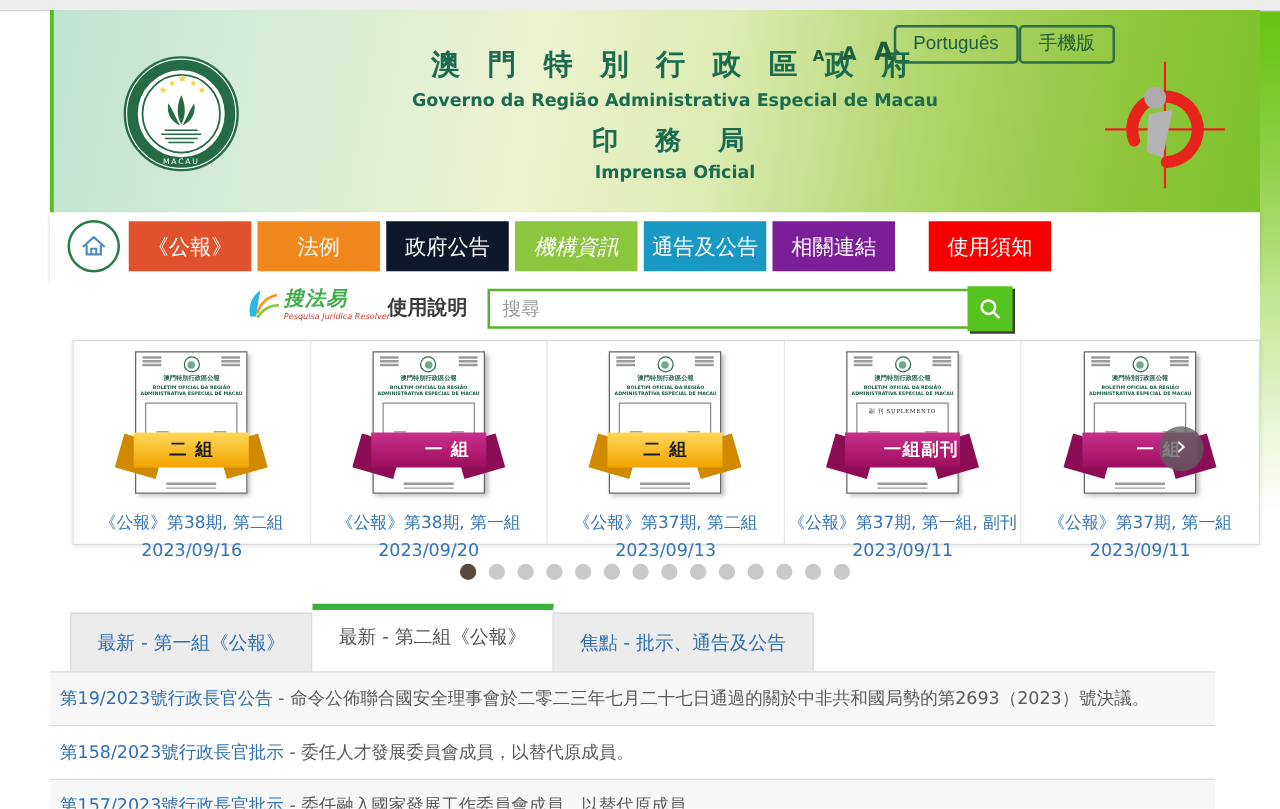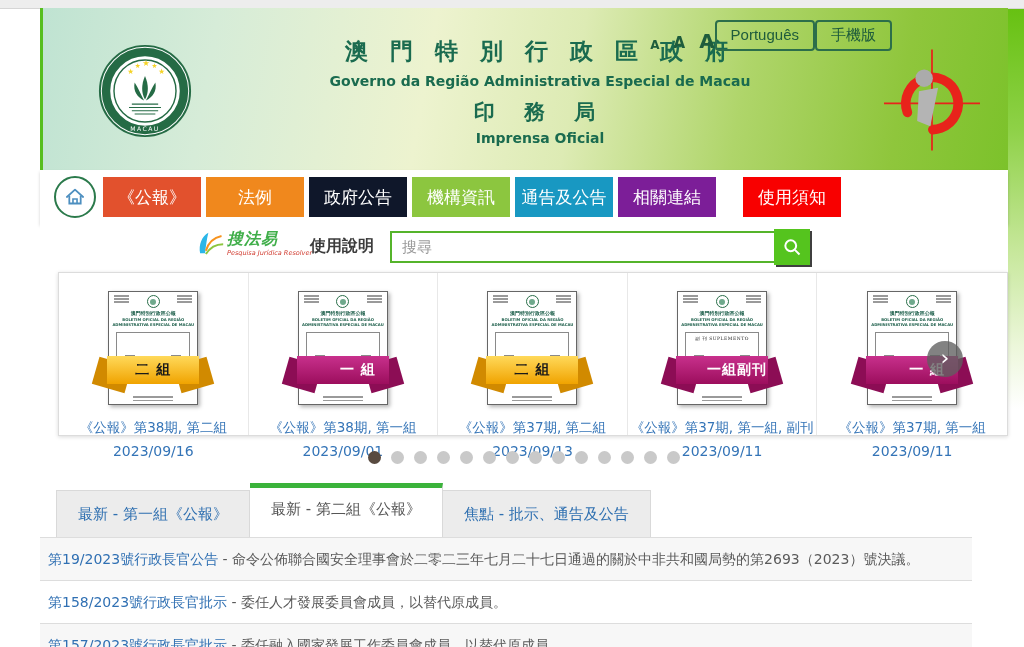--- a/index.html
+++ b/index.html
@@ -41,21 +41,21 @@
   .search-input{position:absolute;left:350px;top:7px;width:368px;height:28px;border:2px solid #55B42B;
       padding:0 10px;font-size:15px;font-family:inherit;color:#333;outline:none;}
   .search-input::placeholder{color:#9A9A9A;}
   .search-btn{position:absolute;left:734px;top:5px;width:36px;height:36px;background:#55C41E;border:none;
       cursor:pointer;box-shadow:2px 2px 0 #3F3F3F;display:flex;align-items:center;justify-content:center;}
   
   .carousel{position:absolute;left:58px;top:272px;width:950px;height:164px;background:#fff;
       border:1px solid #DCDCDC;box-shadow:0 1px 4px rgba(0,0,0,.15);display:flex;box-sizing:border-box;}
   .cell{width:190px;box-sizing:border-box;border-right:1px solid #E8E8E8;padding-top:6px;text-align:center;position:relative;}
   .cell:last-child{border-right:none;}
-  .cover{position:relative;width:88px;height:112px;margin:12px auto 0;background:#fff;border:1px solid #666;
+  .cover{position:relative;width:88px;height:112px;margin:2px auto 0;background:#fff;border:1px solid #666;
       box-shadow:2px 2px 4px rgba(0,0,0,.3);cursor:pointer;}
   .cover-top{display:flex;justify-content:space-between;align-items:flex-start;padding:3px 5px 0;}
   .mini{width:15px;}
   .mini i{display:block;height:1.5px;background:#9a9a9a;margin-bottom:1.5px;}
   .cover-emblem{width:13px;height:13px;border-radius:50%;border:1px solid #2A6E49;box-sizing:border-box;
       display:flex;align-items:center;justify-content:center;}
   .cover-emblem b{width:6px;height:6px;border-radius:50%;background:#6FA98C;}
   .cover-title{color:#1C5E4A;font-weight:bold;font-size:5px;line-height:1.4;margin-top:2px;}
   .cover-title .l2{font-size:3.8px;}
   .cbox{border:1px solid #8a8a8a;margin:4px 7px 0;height:44px;position:relative;font-size:4px;color:#333;}
@@ -155,21 +155,21 @@
   <div style="display:flex;align-items:center;">
       <button class="nav-btn" style="background: rgb(226, 81, 45);">
         <span>《公報》</span>
       </button>
       <button class="nav-btn" style="background: rgb(240, 136, 29);">
         <span>法例</span>
       </button>
       <button class="nav-btn" style="background: #0f172a;">
         <span>政府公告</span>
       </button>
-      <button class="nav-btn" style="background: rgb(140, 198, 63);">
+      <button class="nav-btn" style="background: rgb(140, 198, 63); font-style: italic;">
         <span>機構資訊</span>
       </button>
       <button class="nav-btn" style="background: rgb(24, 152, 194);">
         <span>通告及公告</span>
       </button>
       <button class="nav-btn" style="background: rgb(124, 30, 152);">
         <span>相關連結</span>
       </button>
       <button class="nav-btn" style="background: rgb(248, 0, 0); margin-left: 27px;">
         <span>使用須知</span>
@@ -280,21 +280,21 @@
           </div>
       <div class="ribbon magenta">
         <span class="wing l"></span>
             <span class="wing r"></span>
         <span class="band">
               <span class="ribbon-label">一 組</span>
             </span>
       </div>
     </div>
     <a class="item-title">《公報》第38期, 第一組</a>
-    <span class="item-date">2023/09/01</span>
+    <span class="item-date">2023/09/20</span>
   </div>
       <div class="cell">
     <div class="cover">
       <div class="cover-top">
         <div class="mini">
               <i></i>
               <i></i>
               <i></i>
             </div>
         <div class="cover-emblem">

